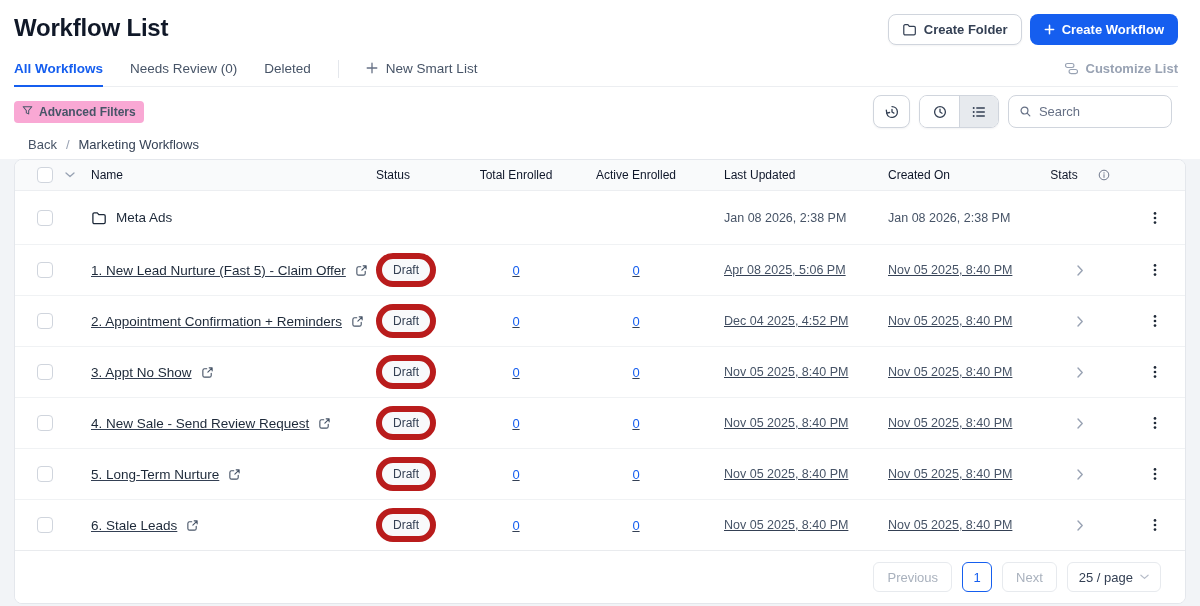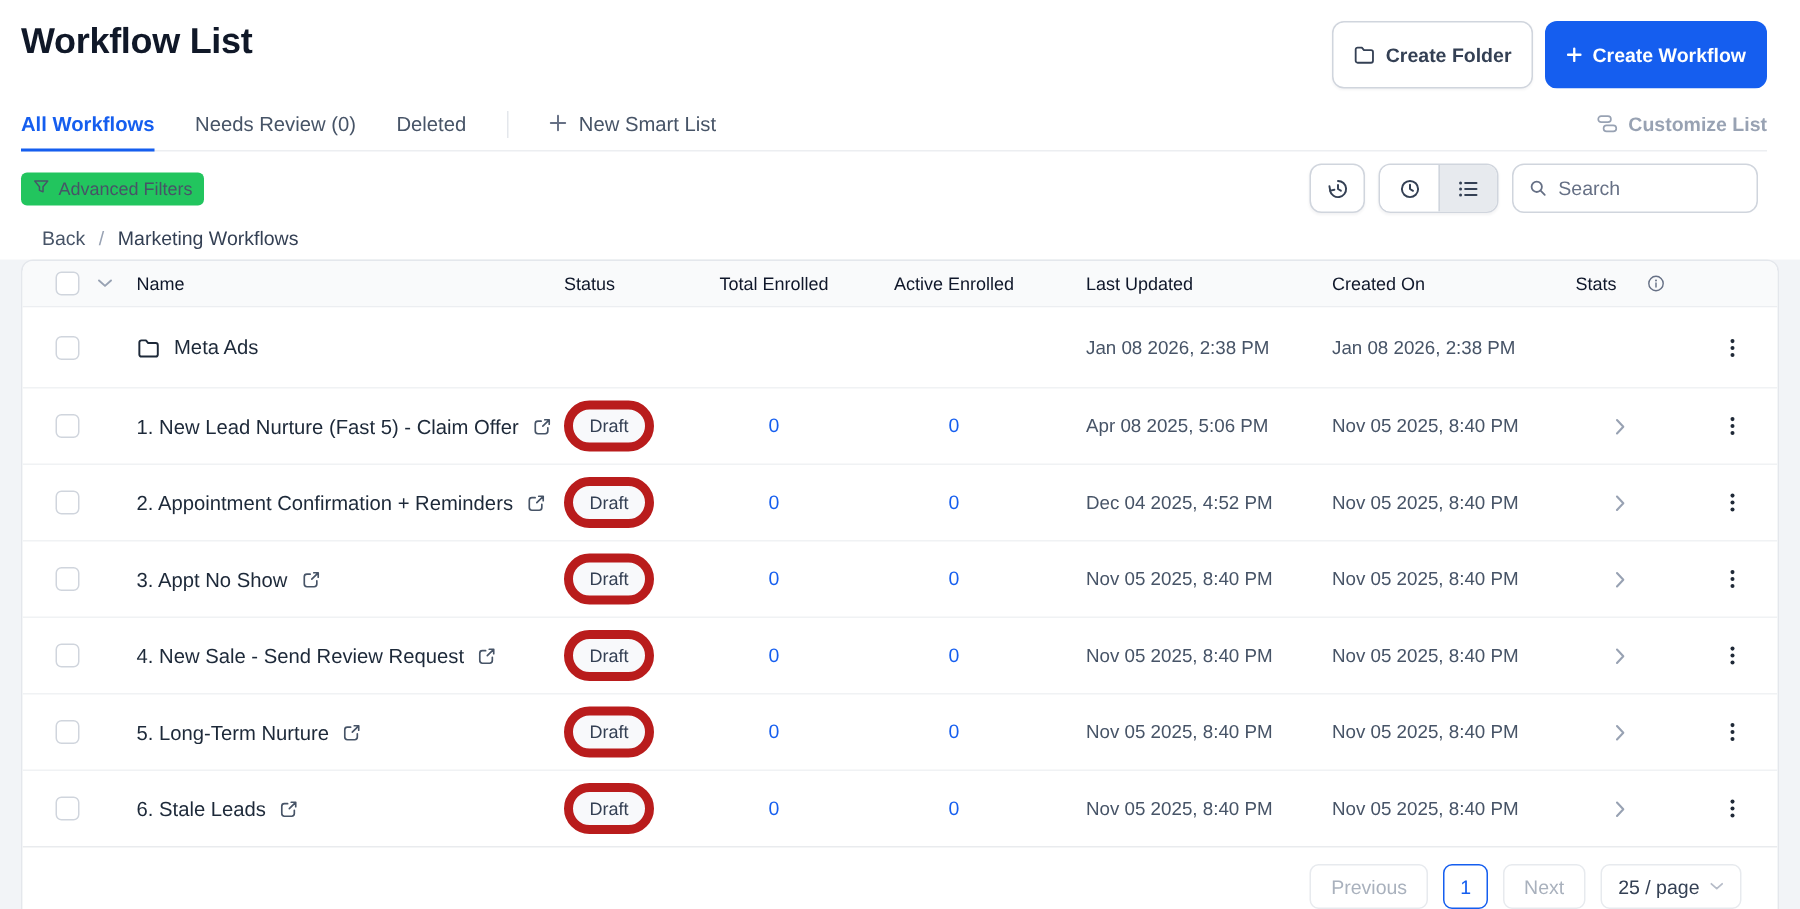--- a/index.html
+++ b/index.html
@@ -5,38 +5,38 @@
   * { margin:0; padding:0; box-sizing:border-box; }
   html,body { width:1200px; height:606px; overflow:hidden; }
   body { font-family:"Liberation Sans", sans-serif; background:#f2f4f7; color:#344054; }
   :root { --primary:#155EEF; }
 
   .header-block { background:#fff; padding:14px 22px 0 14px; }
 
   .topbar { display:flex; align-items:flex-start; justify-content:space-between; }
   .page-title { font-size:24px; font-weight:700; color:#101828; letter-spacing:-0.2px; }
   .topbar-actions { display:flex; gap:8px; }
-  .btn { display:inline-flex; align-items:center; gap:7px; height:45px; padding:0 13px;
+  .btn { display:inline-flex; align-items:center; gap:7px; height:31px; padding:0 13px;
          border-radius:8px; font-size:13px; font-weight:600; cursor:pointer; border:1px solid transparent; }
   .btn-secondary { background:#fff; border-color:#d0d5dd; color:#344054; box-shadow:0 1px 2px rgba(16,24,40,.05); }
   .btn-primary { background:var(--primary); color:#fff; }
 
   .tabs-row { display:flex; align-items:flex-end; justify-content:space-between; margin-top:15px;
               border-bottom:1px solid #eceef1; }
   .tabs { display:flex; align-items:center; gap:27px; }
   .tab { position:relative; font-size:13.5px; font-weight:500; color:#475467; padding-bottom:10px; cursor:pointer; }
   .tab.active { color:var(--primary); font-weight:700; }
   .tab.active::after { content:""; position:absolute; left:0; right:0; bottom:-1px; height:2px; background:var(--primary); }
   .tab-divider { width:1px; height:18px; background:#e4e7ec; margin-bottom:8px; }
   .tab-new { display:inline-flex; align-items:center; gap:8px; font-size:13.5px; color:#475467; padding-bottom:10px; cursor:pointer; }
   .customize { display:inline-flex; align-items:center; gap:7px; font-size:13px; font-weight:600; color:#98a2b3; padding-bottom:10px; cursor:pointer; }
 
   .filter-row { display:flex; align-items:center; justify-content:space-between; margin-top:8px; }
-  .adv-filters { display:inline-flex; gap:6px; background:#22c55e; border-radius:4px;
-                 padding:4px 8px; font-size:12px; font-weight:400; color:#475467; cursor:pointer; }
+  .adv-filters { display:inline-flex; gap:6px; background:#f9a8d4; border-radius:4px;
+                 padding:4px 8px; font-size:12px; font-weight:700; color:#475467; cursor:pointer; }
   .filter-tools { display:flex; align-items:center; gap:9px; margin-right:6px; }
   .icon-btn { width:37px; height:33px; display:flex; align-items:center; justify-content:center;
               background:#fff; border:1px solid #d0d5dd; border-radius:8px; cursor:pointer;
               box-shadow:0 1px 2px rgba(16,24,40,.05); }
   .segmented { display:flex; height:33px; border:1px solid #d0d5dd; border-radius:8px; overflow:hidden;
                box-shadow:0 1px 2px rgba(16,24,40,.05); }
   .segment { width:39px; display:flex; align-items:center; justify-content:center; background:#fff; cursor:pointer; }
   .segment + .segment { border-left:1px solid #d0d5dd; }
   .segment.selected { background:#e7eaee; }
   .search-box { display:flex; align-items:center; gap:7px; width:164px; height:33px; background:#fff;
@@ -48,21 +48,21 @@
   .crumb-back { color:#475467; cursor:pointer; }
   .crumb-sep { color:#98a2b3; }
   .crumb-current { color:#344054; }
 
   .card { margin:0 14px; background:#fff; border:1px solid #e4e7ec; border-radius:8px; overflow:hidden; }
 
   .grid { display:grid; grid-template-columns:40px 30px 286px 90px 110px 130px 167px 167px 90px 60px; align-items:center; }
   .thead { height:31px; background:#f9fafb; border-bottom:1px solid #eceef1; }
   .th { font-size:12px; font-weight:500; color:#0f172a; }
   .trow { height:51px; background:#fff; }
-  .trow + .trow { border-top:1px solid #f0f2f4; }
+  .trow + .trow { border-top:1px solid #f0f2f4;text-decoration:underline; }
   .trow.folder-row { height:53px; }
 
   .c-check { padding-left:22px; }
   .checkbox { display:block; width:16px; height:16px; border:1px solid #d0d5dd; border-radius:4px; background:#fff; cursor:pointer; }
   .c-exp { display:flex; justify-content:center; }
   .c-name { display:flex; align-items:center; gap:9px; padding-left:6px; overflow:hidden; }
   .name-text { font-size:13.5px; color:#1d2939; white-space:nowrap; cursor:pointer; }
   .c-status { padding-left:5px; }
   .badge { display:inline-block; padding:4px 11px; font-size:12px; font-weight:500; color:#344054;
            background:#f8f9fb; border:6px solid #b91c1c; border-radius:999px; }

